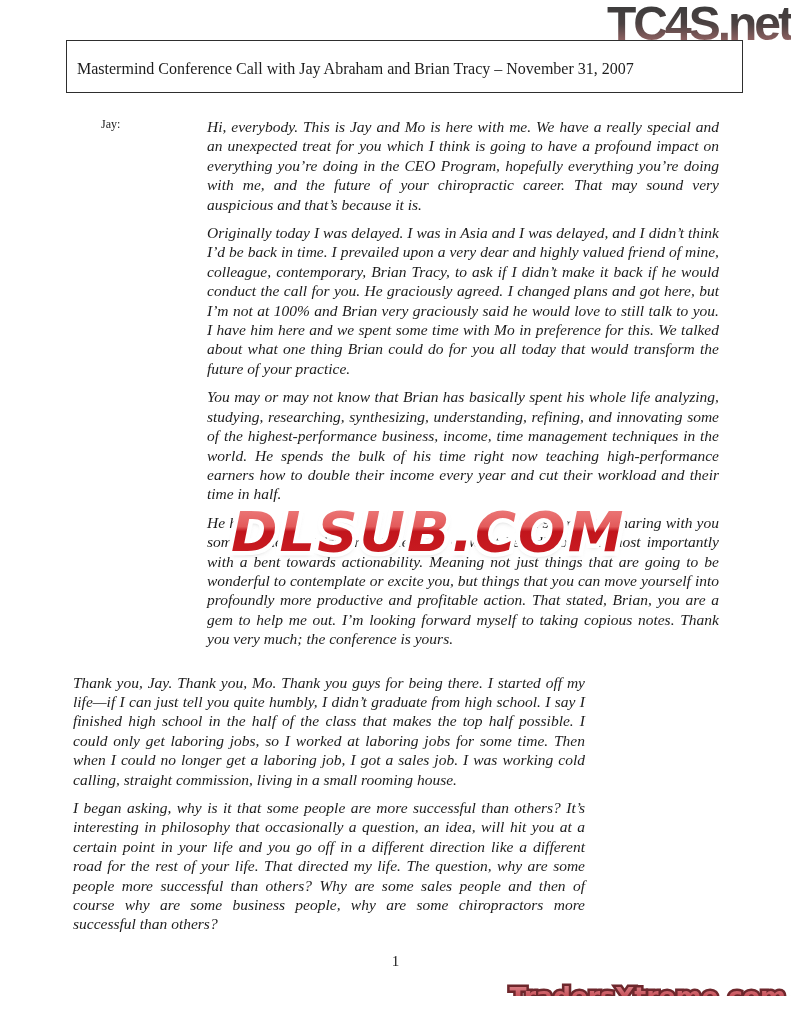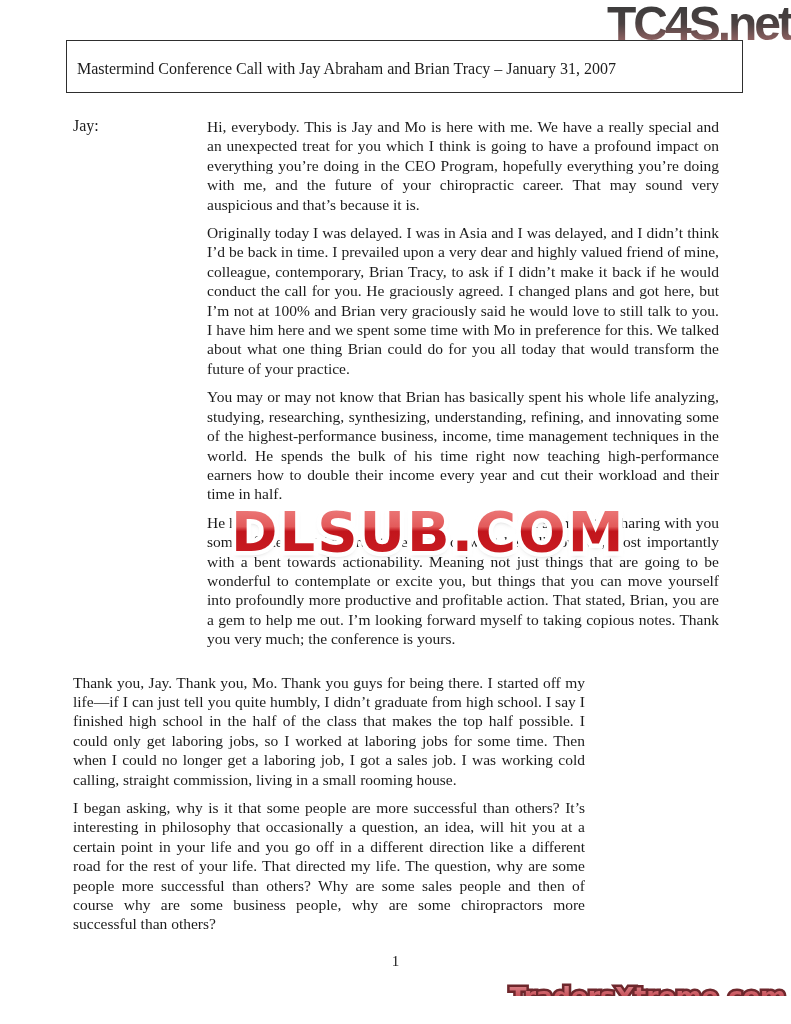--- a/index.html
+++ b/index.html
@@ -23,25 +23,25 @@
     position:absolute; left:66px; top:40px; width:677px; height:53px;
     border:1px solid #2e2e2e; box-sizing:border-box; z-index:2; background:transparent;
   }
   .title-box .title {
     position:absolute; left:10px; top:19px; font-size:16px; white-space:nowrap;
   }
 
   
   .content { position:absolute; left:73px; top:117px; width:646px; z-index:1; }
   .speech { display:grid; grid-template-columns:134px 1fr; margin-bottom:15px; }
-  .speaker { font-size:16px; }
+  .speaker { font-size:12px;margin-left:28px; }
   .speech-body { width:512px; }
   .para {
     margin:0 0 9px 0; font-size:15.5px; line-height:19.4px;
-    text-align:justify; text-justify:inter-word;
+    text-align:justify; text-justify:inter-word;font-style:italic;
   }
   .para.has-gap { position:relative; }
   .wm-gap { display:inline-block; width:272px; height:1px; vertical-align:baseline; }
 
   
   .wm-dlsub {
     position:absolute; left:24px; top:-10px; z-index:6;
     font-family:"DejaVu Sans", sans-serif; font-weight:bold;
     font-size:56px; letter-spacing:2px; line-height:1.05; white-space:nowrap;
   }
@@ -86,21 +86,21 @@
   }
 </style>
 </head>
 <body>
 
 <div class="page">
 
   <div class="wm-tc4s">TC4S.net</div>
 
   <div class="title-box">
-    <div class="title">Mastermind Conference Call with Jay Abraham and Brian Tracy – January 31, 2007</div>
+    <div class="title">Mastermind Conference Call with Jay Abraham and Brian Tracy – November 31, 2007</div>
   </div>
 
   <div class="content">
       <div class="speech">
         <div class="speaker">Jay:</div>
         <div class="speech-body">
           <p class="para">Hi, everybody.  This is Jay and Mo is here with me.  We have a really special and an unexpected treat for you which I think is going to have a profound impact on everything you’re doing in the CEO Program, hopefully everything you’re doing with me, and the future of your chiropractic career.  That may sound very auspicious and that’s because it is.</p>
           <p class="para">Originally today I was delayed.  I was in Asia and I was delayed, and I didn’t think I’d be back in time.  I prevailed upon a very dear and highly valued friend of mine, colleague, contemporary, Brian Tracy, to ask if I didn’t make it back if he would conduct the call for you.  He graciously agreed.  I changed plans and got here, but I’m not at 100% and Brian very graciously said he would love to still talk to you.  I have him here and we spent some time with Mo in preference for this.  We talked about what one thing Brian could do for you all today that would transform the future of your practice.</p>
           <p class="para">You may or may not know that Brian has basically spent his whole life analyzing, studying, researching, synthesizing, understanding, refining, and innovating some of the highest-performance business, income, time management techniques in the world.  He spends the bulk of his time right now teaching high-performance earners how to double their income every year and cut their workload and their time in half.</p>
           <p class="para has-gap"><span>He has </span><span class="wm-gap"></span><span>xt 90 minutes sharing with you some of the most important elements of what he’s discovered, most importantly with a bent towards actionability.  Meaning not just things that are going to be wonderful to contemplate or excite you, but things that you can move yourself into profoundly more productive and profitable action.  That stated, Brian, you are a gem to help me out.  I’m looking forward myself to taking copious notes.  Thank you very much; the conference is yours.</span><span class="wm-dlsub">

